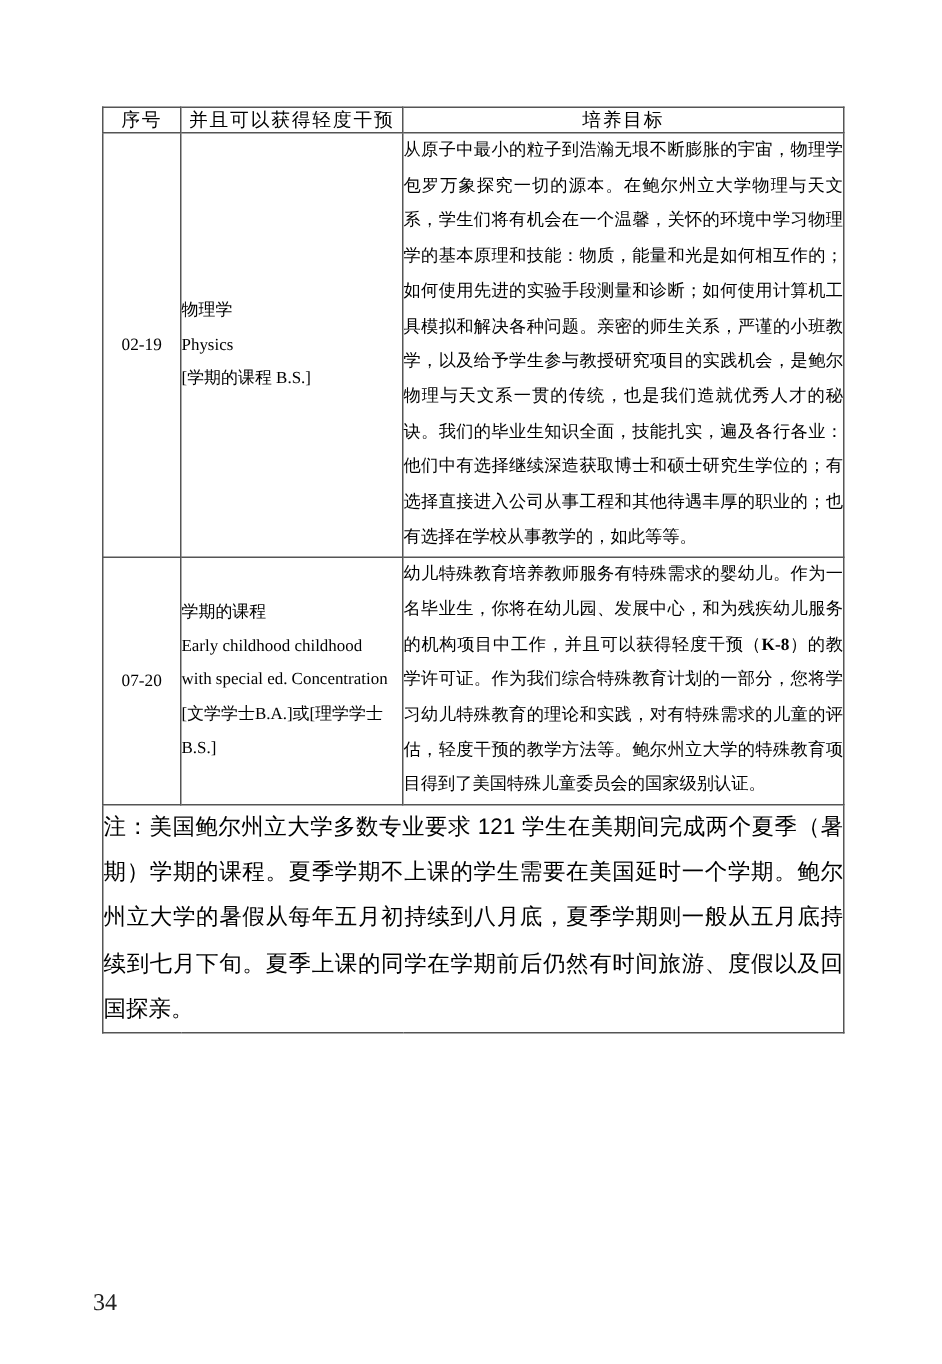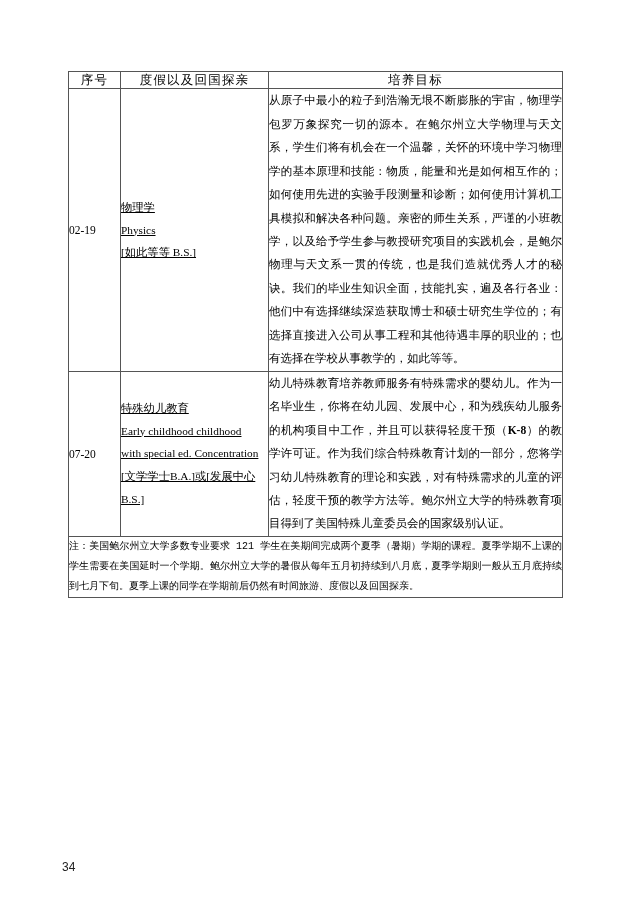--- a/index.html
+++ b/index.html
@@ -42,99 +42,99 @@
   .hdr-cell {
     text-align: center;
     font-size: 12.5px;
     font-family: "DejaVu Sans", "Liberation Sans", sans-serif;
     font-weight: bold;
     letter-spacing: 1.2px;
     padding: 7px 2px 7px 2px;
     line-height: 1.3;
   }
   .no-cell {
-    text-align: left;
+    text-align: center;
     font-size: 11.5px;
     padding-left: 5px;
     font-family: "Liberation Serif", serif;
     vertical-align: middle;
   }
   .major-cell {
     padding: 6px 6px 6px 8px;
     vertical-align: middle;
     font-size: 11.3px;
     line-height: 2.02;
   }
-  .major-cell .ln { display: block; white-space: normal; text-decoration: underline; }
+  .major-cell .ln { display: block; white-space: normal; }
   .goal-cell {
     padding: 5px 7px 5px 8px;
     vertical-align: top;
     font-size: 11.5px;
     line-height: 2.04;
     text-align: justify;
     text-justify: inter-ideograph;
   }
   .goal-cell p { margin: 0; font-family: Liberation Serif, serif; }
   .goal-cell .bk { font-weight: bold; }
   .note-cell {
     padding: 6px 8px 8px 8px;
-    font-size: 10px;
+    font-size: 15px;
     line-height: 2.02;
     font-weight: bold;
     text-align: justify;
     text-justify: inter-ideograph;
-    font-family: Liberation Mono, monospace;
+    font-family: Liberation Sans, sans-serif;
   }
   .note-cell p { margin: 0; }
   .page-number {
     position: absolute;
     left: 62px;
     top: 846px;
-    font-size: 12px;
-    font-family: Liberation Sans, sans-serif;
+    font-size: 16px;
+    font-family: Liberation Serif, serif;
     color: #222222;
   }
 </style>
 </head>
 <body>
 
 <div class="page">
 
   <table class="majors">
     <colgroup>
       <col class="c-no">
       <col class="c-major">
       <col class="c-goal">
     </colgroup>
     <tbody>
       <tr>
         <th class="hdr-cell">序号</th>
-        <th class="hdr-cell">度假以及回国探亲</th>
+        <th class="hdr-cell">并且可以获得轻度干预</th>
         <th class="hdr-cell">培养目标</th>
       </tr>
 
       <tr>
         <td class="no-cell">02-19</td>
         <td class="major-cell">
           <span class="ln">物理学</span>
           <span class="ln">Physics</span>
-          <span class="ln">[如此等等  B.S.]</span>
+          <span class="ln">[学期的课程  B.S.]</span>
         </td>
         <td class="goal-cell">
           <p>从原子中最小的粒子到浩瀚无垠不断膨胀的宇宙，物理学包罗万象探究一切的源本。在鲍尔州立大学物理与天文系，学生们将有机会在一个温馨，关怀的环境中学习物理学的基本原理和技能：物质，能量和光是如何相互作的；如何使用先进的实验手段测量和诊断；如何使用计算机工具模拟和解决各种问题。亲密的师生关系，严谨的小班教学，以及给予学生参与教授研究项目的实践机会，是鲍尔物理与天文系一贯的传统，也是我们造就优秀人才的秘诀。我们的毕业生知识全面，技能扎实，遍及各行各业：他们中有选择继续深造获取博士和硕士研究生学位的；有选择直接进入公司从事工程和其他待遇丰厚的职业的；也有选择在学校从事教学的，如此等等。</p>
         </td>
       </tr>
 
       <tr>
         <td class="no-cell">07-20</td>
         <td class="major-cell">
-          <span class="ln">特殊幼儿教育</span>
+          <span class="ln">学期的课程</span>
           <span class="ln">Early childhood childhood</span>
           <span class="ln">with special ed. Concentration</span>
-          <span class="ln">[文学学士B.A.]或[发展中心</span>
+          <span class="ln">[文学学士B.A.]或[理学学士</span>
           <span class="ln">B.S.]</span>
         </td>
         <td class="goal-cell">
           <p><span>幼儿特殊教育培养教师服务有特殊需求的婴幼儿。作为一名毕业生，你将在幼儿园、发展中心，和为残疾幼儿服务的机构项目中工作，并且可以获得轻度干预（</span><span class="bk">K-8</span><span>）的教学许可证。作为我们综合特殊教育计划的一部分，您将学习幼儿特殊教育的理论和实践，对有特殊需求的儿童的评估，轻度干预的教学方法等。鲍尔州立大学的特殊教育项目得到了美国特殊儿童委员会的国家级别认证。</span></p>
         </td>
       </tr>
 
       <tr>
         <td class="note-cell" colspan="3">
           <p><span>注：美国鲍尔州立大学多数专业要求 </span><span>121</span><span> 学生在美期间完成两个夏季（暑期）学期的课程。夏季学期不上课的学生需要在美国延时一个学期。鲍尔州立大学的暑假从每年五月初持续到八月底，夏季学期则一般从五月底持续到七月下旬。夏季上课的同学在学期前后仍然有时间旅游、度假以及回国探亲。</span></p>

